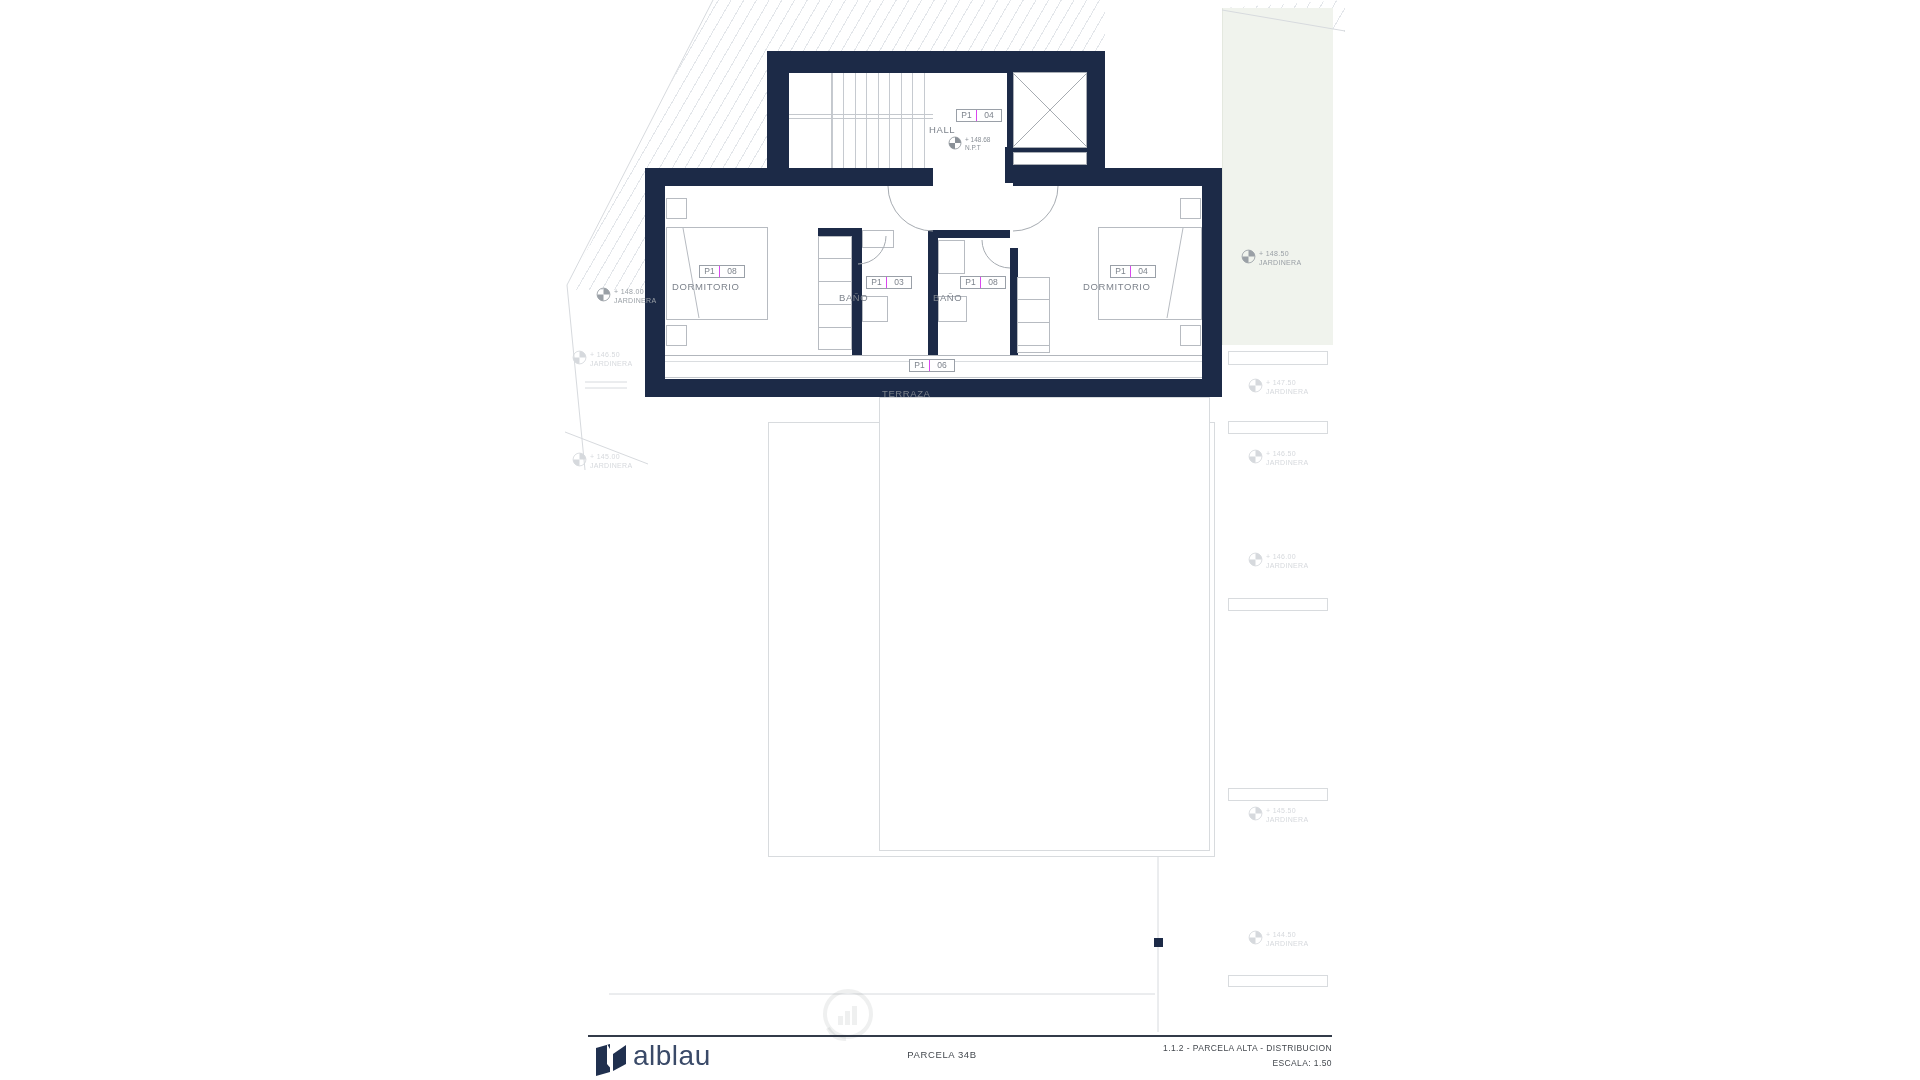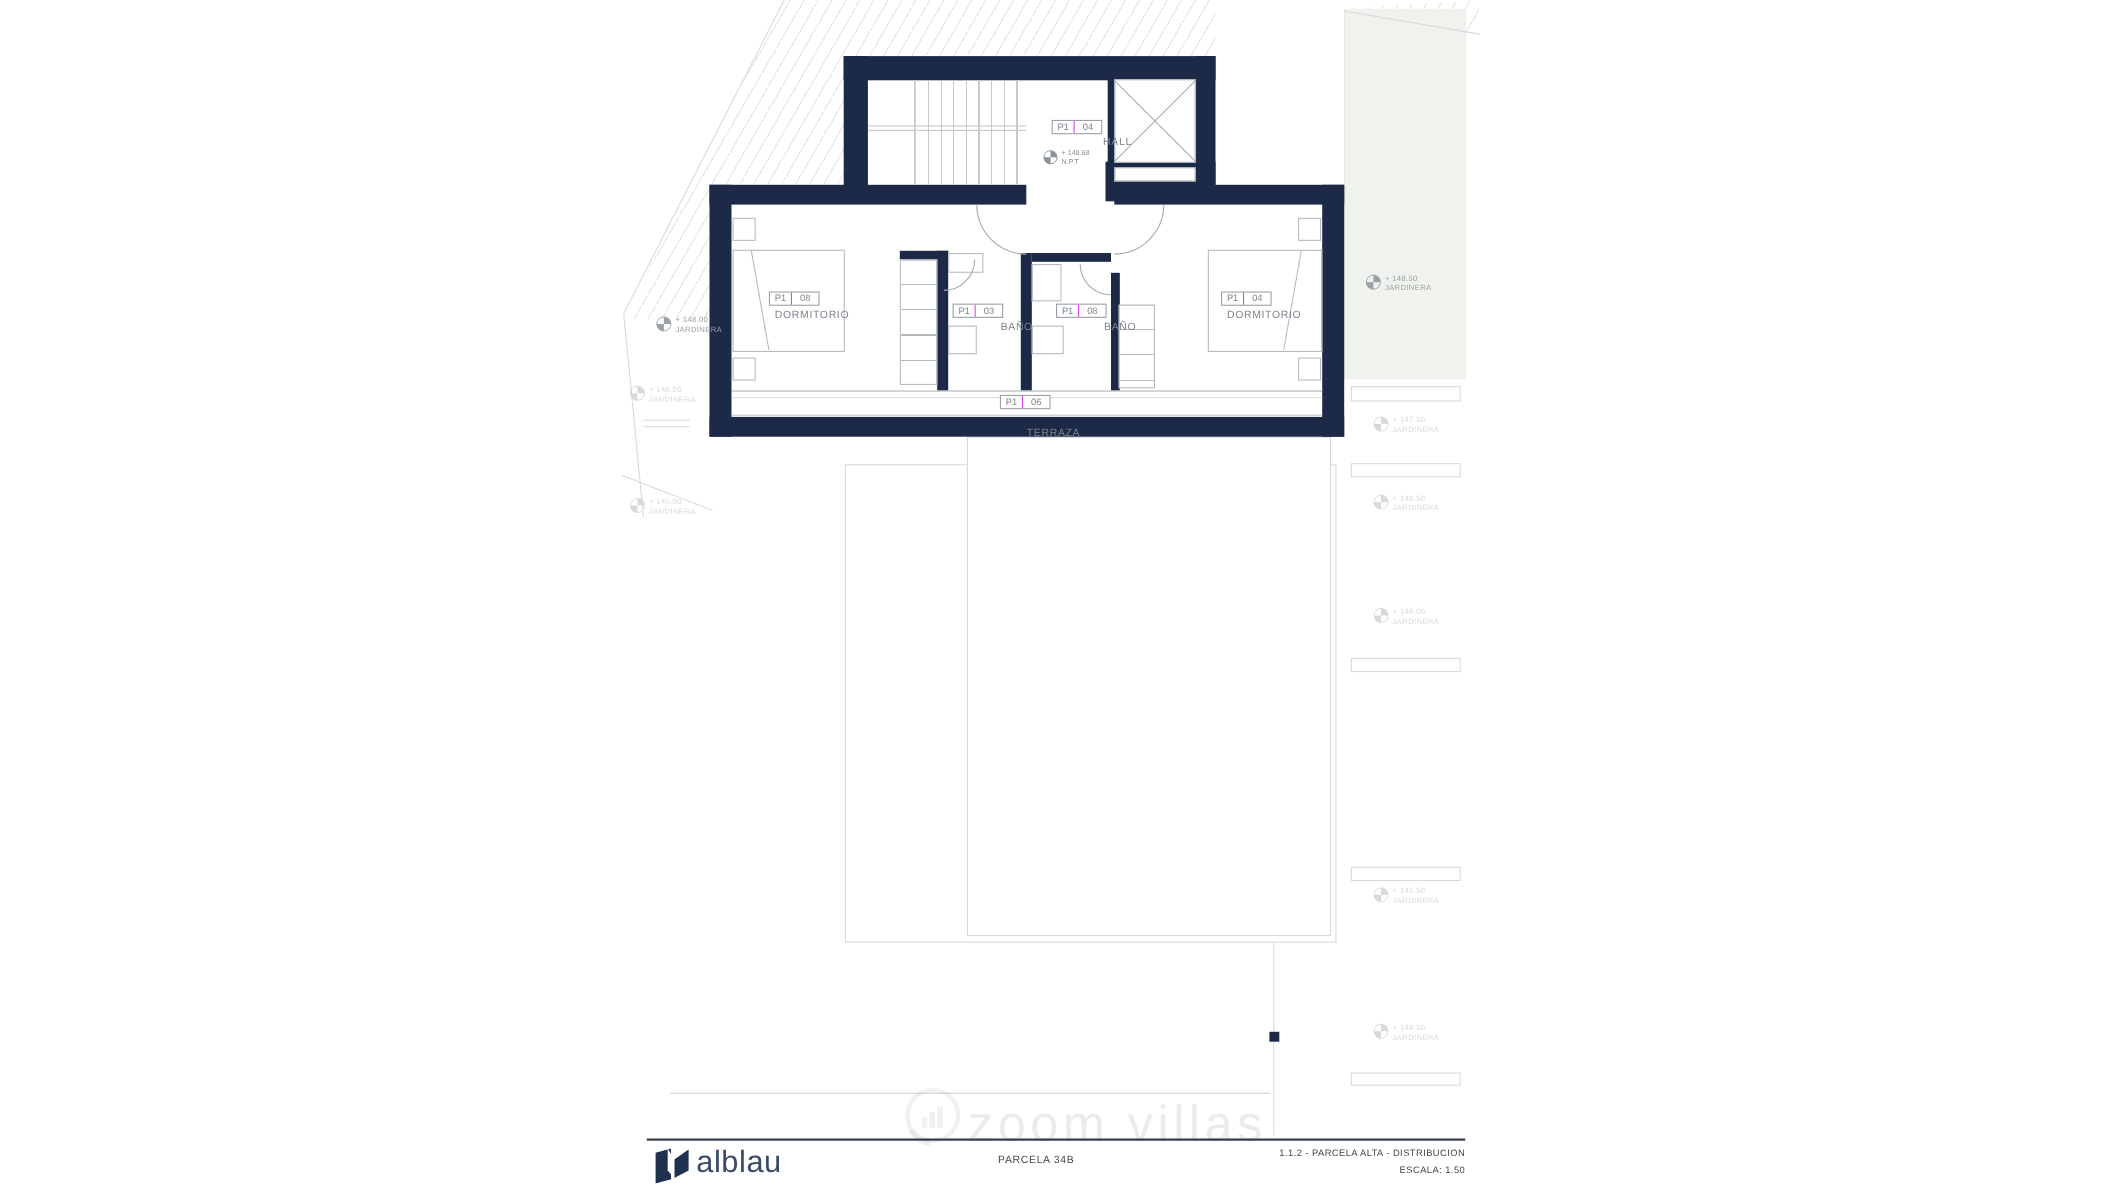--- a/index.html
+++ b/index.html
@@ -14,21 +14,21 @@
   .wfill{position:absolute;background:#ffffff;}
   .outl{position:absolute;background:#ffffff;border:1px solid #a8adb4;box-sizing:border-box;}
   .site{position:absolute;background:#ffffff;border:1px solid #d8dbde;box-sizing:border-box;}
   .fx{position:absolute;background:#ffffff;border:1px solid #b7bbc1;box-sizing:border-box;}
   .line{position:absolute;background:#c4c8cd;}
   
   .tag{position:absolute;display:flex;background:#ffffff;border:1px solid #9aa0a8;box-sizing:border-box;
        width:46px;height:13px;font-size:8.5px;color:#7d838c;}
   .tag span{flex:1;text-align:center;line-height:11px;}
   .tag span:first-child{border-right:1px solid #d946ef;flex:0.8;}
-  .tagname{position:absolute;width:100px;text-align:right;font-size:9.5px;letter-spacing:0.6px;
+  .tagname{position:absolute;width:100px;text-align:left;font-size:9.5px;letter-spacing:0.6px;
            color:#7d838c;}
   
   .marker{position:absolute;display:flex;align-items:flex-start;color:#9aa0a6;}
   .marker.faint{color:#d6d9dd;}
   .marker .mtxt{display:flex;flex-direction:column;margin-left:3px;font-size:7px;line-height:9px;letter-spacing:0.3px;}
   .treads{position:absolute;background:repeating-linear-gradient(90deg,#c6cad0 0 1px,transparent 1px 11.5px);}
   .shelves{position:absolute;background:repeating-linear-gradient(180deg,transparent 0 22px,#b7bbc1 22px 23px);}
   
   .f-rule{position:absolute;left:588px;top:1035px;width:744px;height:2px;background:#333b49;}
   .brand{position:absolute;left:633px;top:1040px;font-size:28px;color:#3a4a68;letter-spacing:0.5px;}
@@ -279,21 +279,20 @@
       </div>
   </div>
 
   <svg class="abs" width="58" height="62" viewBox="0 0 58 62" style="left:818px;top:986px;">
     <circle cx="30" cy="28" r="23" stroke="rgba(100,104,110,0.10)" stroke-width="4" fill="none"></circle>
     <path d="M10 42 Q16 54 28 53" stroke="rgba(100,104,110,0.10)" stroke-width="4" fill="none"></path>
     <rect x="20" y="30" width="5" height="9" fill="rgba(100,104,110,0.10)"></rect>
     <rect x="27" y="25" width="5" height="14" fill="rgba(100,104,110,0.10)"></rect>
     <rect x="34" y="20" width="5" height="19" fill="rgba(100,104,110,0.10)"></rect>
   </svg>
-  <div class="wm-text">zoom villas</div>
 
   <div class="f-rule"></div>
   <svg class="abs" width="36" height="36" viewBox="0 0 36 36" style="left:593px;top:1040px;">
     <polygon points="3,8 17,4 17,32 3,36" fill="#20304f"></polygon>
     <polygon points="20,14 33,5 33,24 20,31" fill="#20304f"></polygon>
     <polygon points="14,4 20,14 20,31 14,24" fill="#ffffff"></polygon>
   </svg>
   <div class="brand">alblau</div>
   <div class="parcel">PARCELA 34B</div>
   <div class="sheet">1.1.2 - PARCELA ALTA -  DISTRIBUCION</div>

